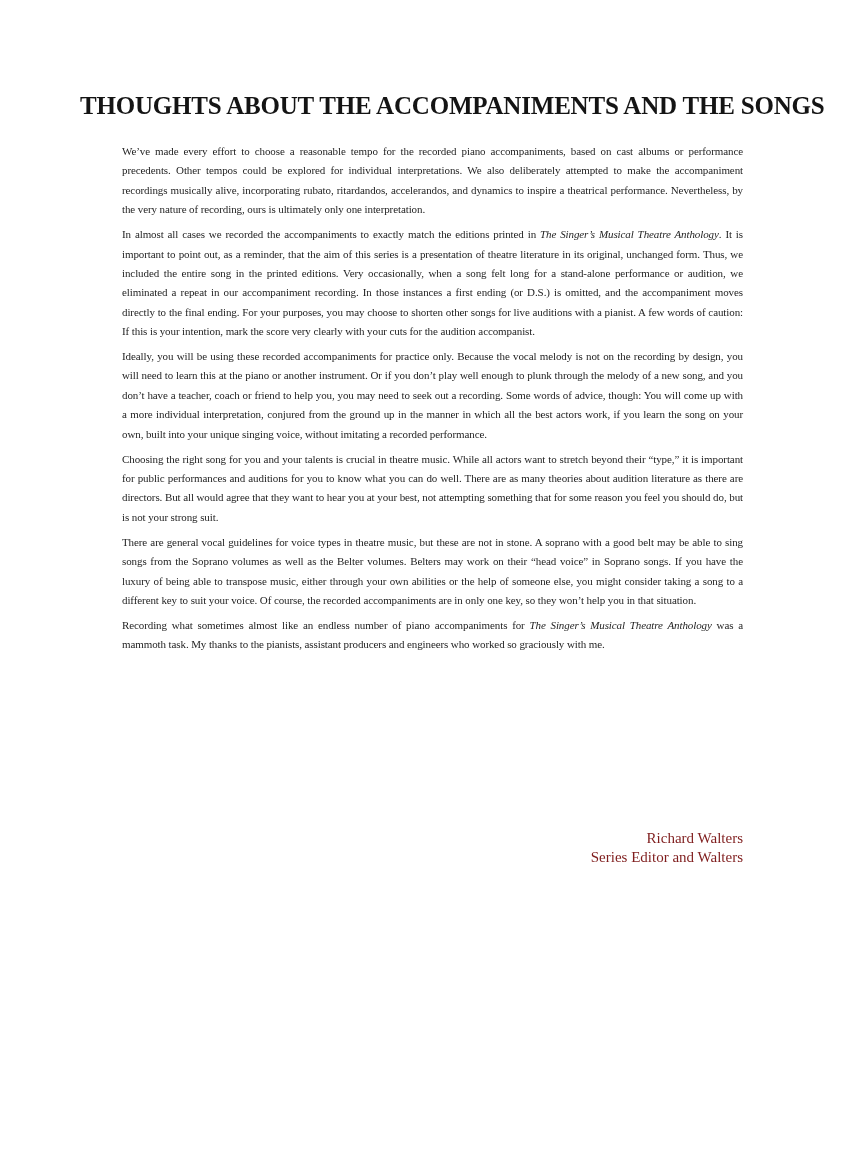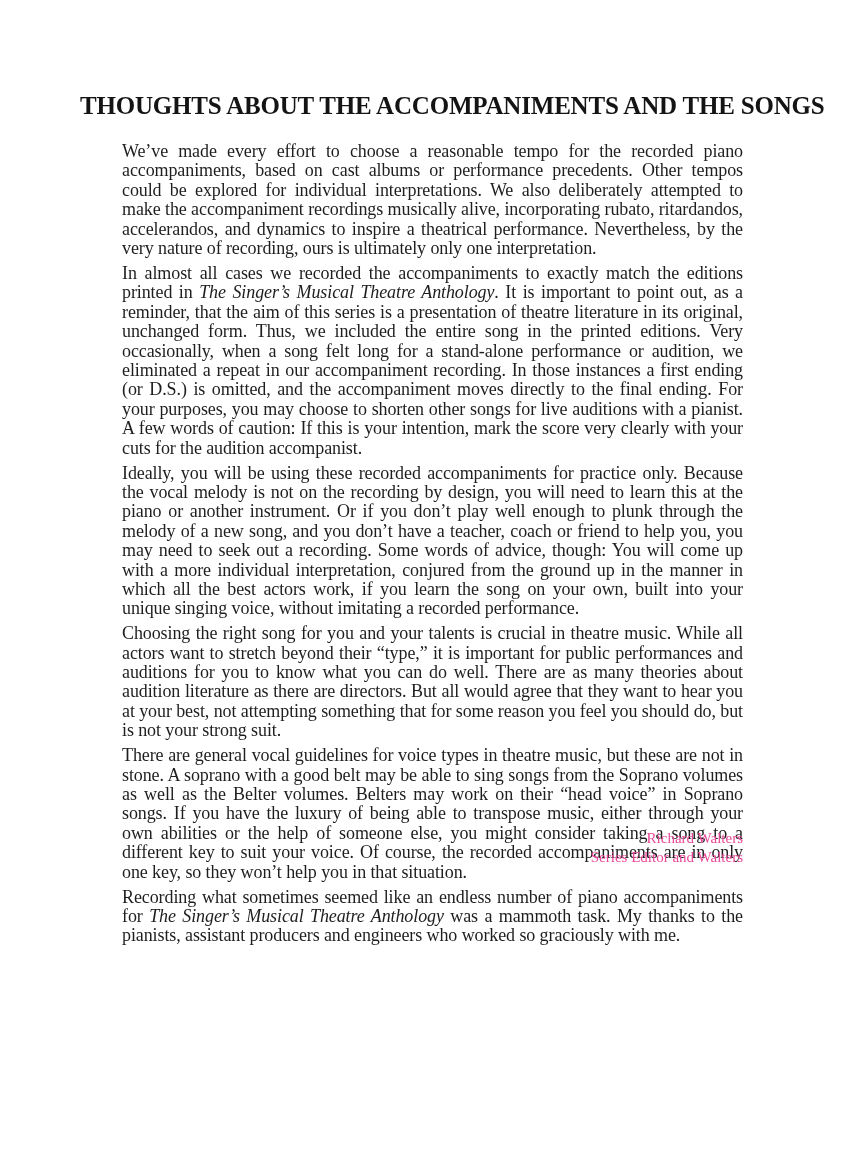--- a/index.html
+++ b/index.html
@@ -25,39 +25,39 @@
     font-weight: bold;
     letter-spacing: -0.2px;
     white-space: nowrap;
     color: #141414;
   }
   .content {
     position: absolute;
     left: 122px;
     top: 142px;
     width: 621px;
-    font-size: 18px;
+    font-size: 11px;
     line-height: 19.4px;
     text-align: justify;
     letter-spacing: -0.1px;
   }
   .content p {
     margin: 0 0 5.5px 0;
   }
   .content em {
     font-style: italic;
   }
   .signature {
     position: absolute;
     right: 121px;
     top: 829px;
     text-align: right;
     font-size: 15px;
     line-height: 19px;
-    color: #ec4899;
+    color: #7f1d1d;
   }
 </style>
 </head>
 <body>
 
 <div class="page">
 
   <h1 class="page-title">THOUGHTS ABOUT THE ACCOMPANIMENTS AND THE SONGS</h1>
 
   <div class="content">
@@ -65,21 +65,21 @@
     <p><span>We’ve made every effort to choose a reasonable tempo for the recorded piano accompaniments, based on cast albums or performance precedents. Other tempos could be explored for individual interpretations. We also deliberately attempted to make the accompaniment recordings musically alive, incorporating rubato, ritardandos, accelerandos, and dynamics to inspire a theatrical performance. Nevertheless, by the very nature of recording, ours is ultimately only one interpretation.</span></p>
 
     <p><span>In almost all cases we recorded the accompaniments to exactly match the editions printed in </span><em>The Singer’s Musical Theatre Anthology</em><span>. It is important to point out, as a reminder, that the aim of this series is a presentation of theatre literature in its original, unchanged form. Thus, we included the entire song in the printed editions. Very occasionally, when a song felt long for a stand-alone performance or audition, we eliminated a repeat in our accompaniment recording. In those instances a first ending (or D.S.) is omitted, and the accompaniment moves directly to the final ending. For your purposes, you may choose to shorten other songs for live auditions with a pianist. A few words of caution: If this is your intention, mark the score very clearly with your cuts for the audition accompanist.</span></p>
 
     <p><span>Ideally, you will be using these recorded accompaniments for practice only. Because the vocal melody is not on the recording by design, you will need to learn this at the piano or another instrument. Or if you don’t play well enough to plunk through the melody of a new song, and you don’t have a teacher, coach or friend to help you, you may need to seek out a recording. Some words of advice, though: You will come up with a more individual interpretation, conjured from the ground up in the manner in which all the best actors work, if you learn the song on your own, built into your unique singing voice, without imitating a recorded performance.</span></p>
 
     <p><span>Choosing the right song for you and your talents is crucial in theatre music. While all actors want to stretch beyond their “type,” it is important for public performances and auditions for you to know what you can do well. There are as many theories about audition literature as there are directors. But all would agree that they want to hear you at your best, not attempting something that for some reason you feel you should do, but is not your strong suit.</span></p>
 
     <p><span>There are general vocal guidelines for voice types in theatre music, but these are not in stone. A soprano with a good belt may be able to sing songs from the Soprano volumes as well as the Belter volumes. Belters may work on their “head voice” in Soprano songs. If you have the luxury of being able to transpose music, either through your own abilities or the help of someone else, you might consider taking a song to a different key to suit your voice. Of course, the recorded accompaniments are in only one key, so they won’t help you in that situation.</span></p>
 
-    <p><span>Recording what sometimes seemed like an endless number of piano accompaniments for </span><em>The Singer’s Musical Theatre Anthology</em><span> was a mammoth task. My thanks to the pianists, assistant producers and engineers who worked so graciously with me.</span></p>
+    <p><span>Recording what sometimes almost like an endless number of piano accompaniments for </span><em>The Singer’s Musical Theatre Anthology</em><span> was a mammoth task. My thanks to the pianists, assistant producers and engineers who worked so graciously with me.</span></p>
 
   </div>
 
   <div class="signature">
     <div>Richard Walters</div>
     <div>Series Editor and Walters</div>
   </div>
 
 </div>
 

